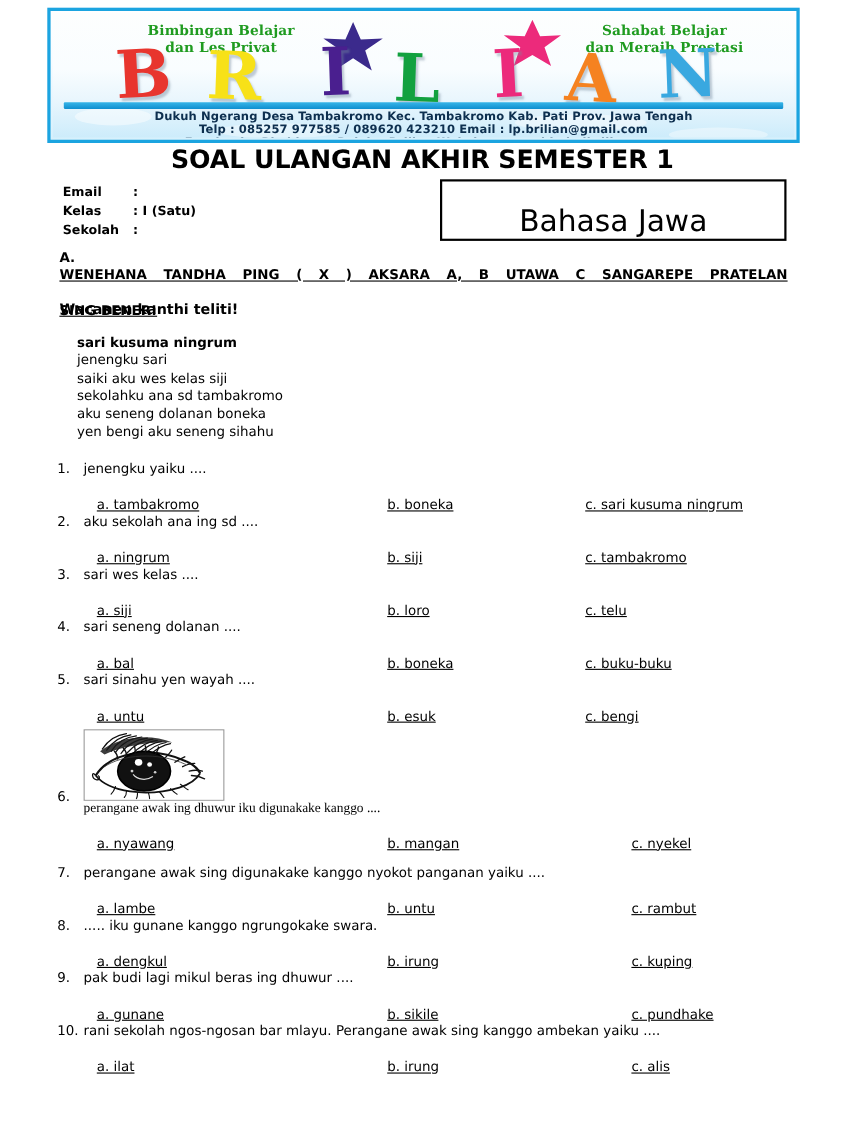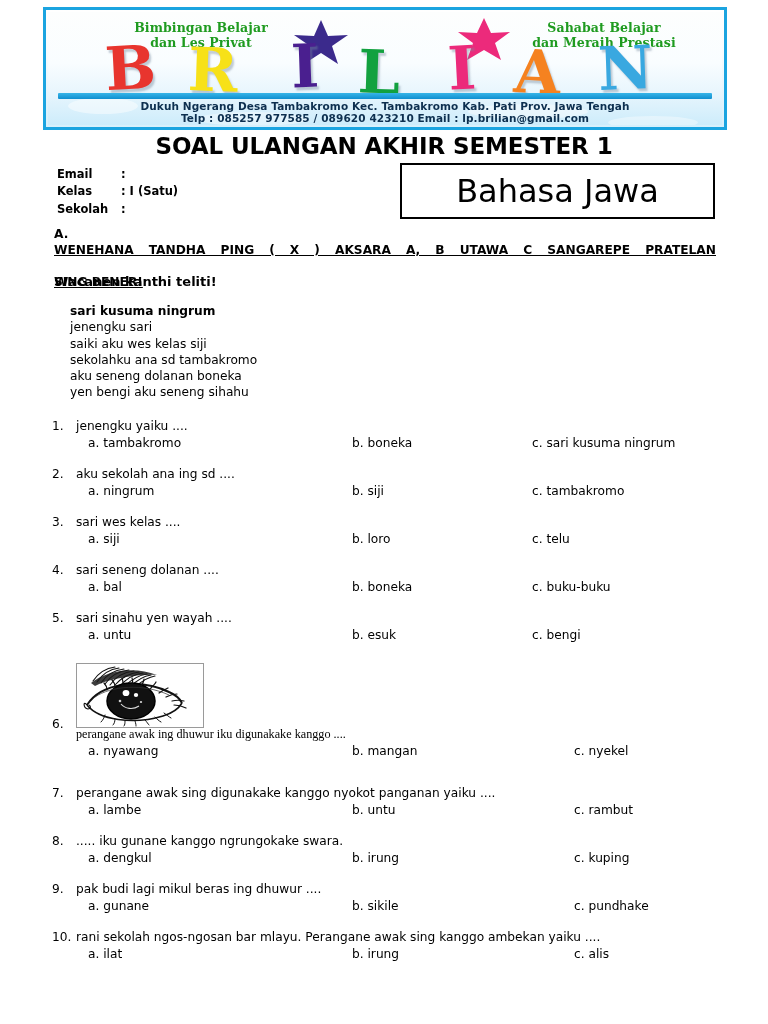--- a/index.html
+++ b/index.html
@@ -116,22 +116,22 @@
   }
   .ident .row { display: flex; }
   .ident .lab { width: 64px; }
   .ident .val { white-space: pre; }
 
   .subject-box {
     position: absolute;
     left: 400px; top: 163px;
     width: 315px; height: 56px;
     border: 2px solid #000;
-    display: flex; align-items: center; justify-content: center;
-    font-size: 32px;
+    display: flex; align-items: flex-end; justify-content: center;
+    font-size: 27px;
     font-weight: normal;
     font-family: "DejaVu Sans", sans-serif;
   }
 
   
   .sec-a {
     position: absolute;
     left: 54px; top: 226px;
     width: 662px;
     font-size: 12.2px;
@@ -178,21 +178,21 @@
     text-align: left;
   }
   .q .stem {
     margin-left: 24px;
   }
   .q .opts {
     margin-left: 24px;
     position: relative;
     height: 17px;
   }
-  .q .opt { position: absolute; top: 0; white-space: nowrap; }
+  .q .opt { position: absolute; top: 16px; white-space: nowrap; text-decoration: underline; }
   .q .opt.a { left: 12px; }
   .q .opt.b { left: 276px; }
   .q .opt.c { left: 456px; }
   .q.wide .opt.c { left: 498px; }
 
   
   .q6-img {
     position: absolute;
     left: 76px; top: 663px;
     width: 128px; height: 65px;

